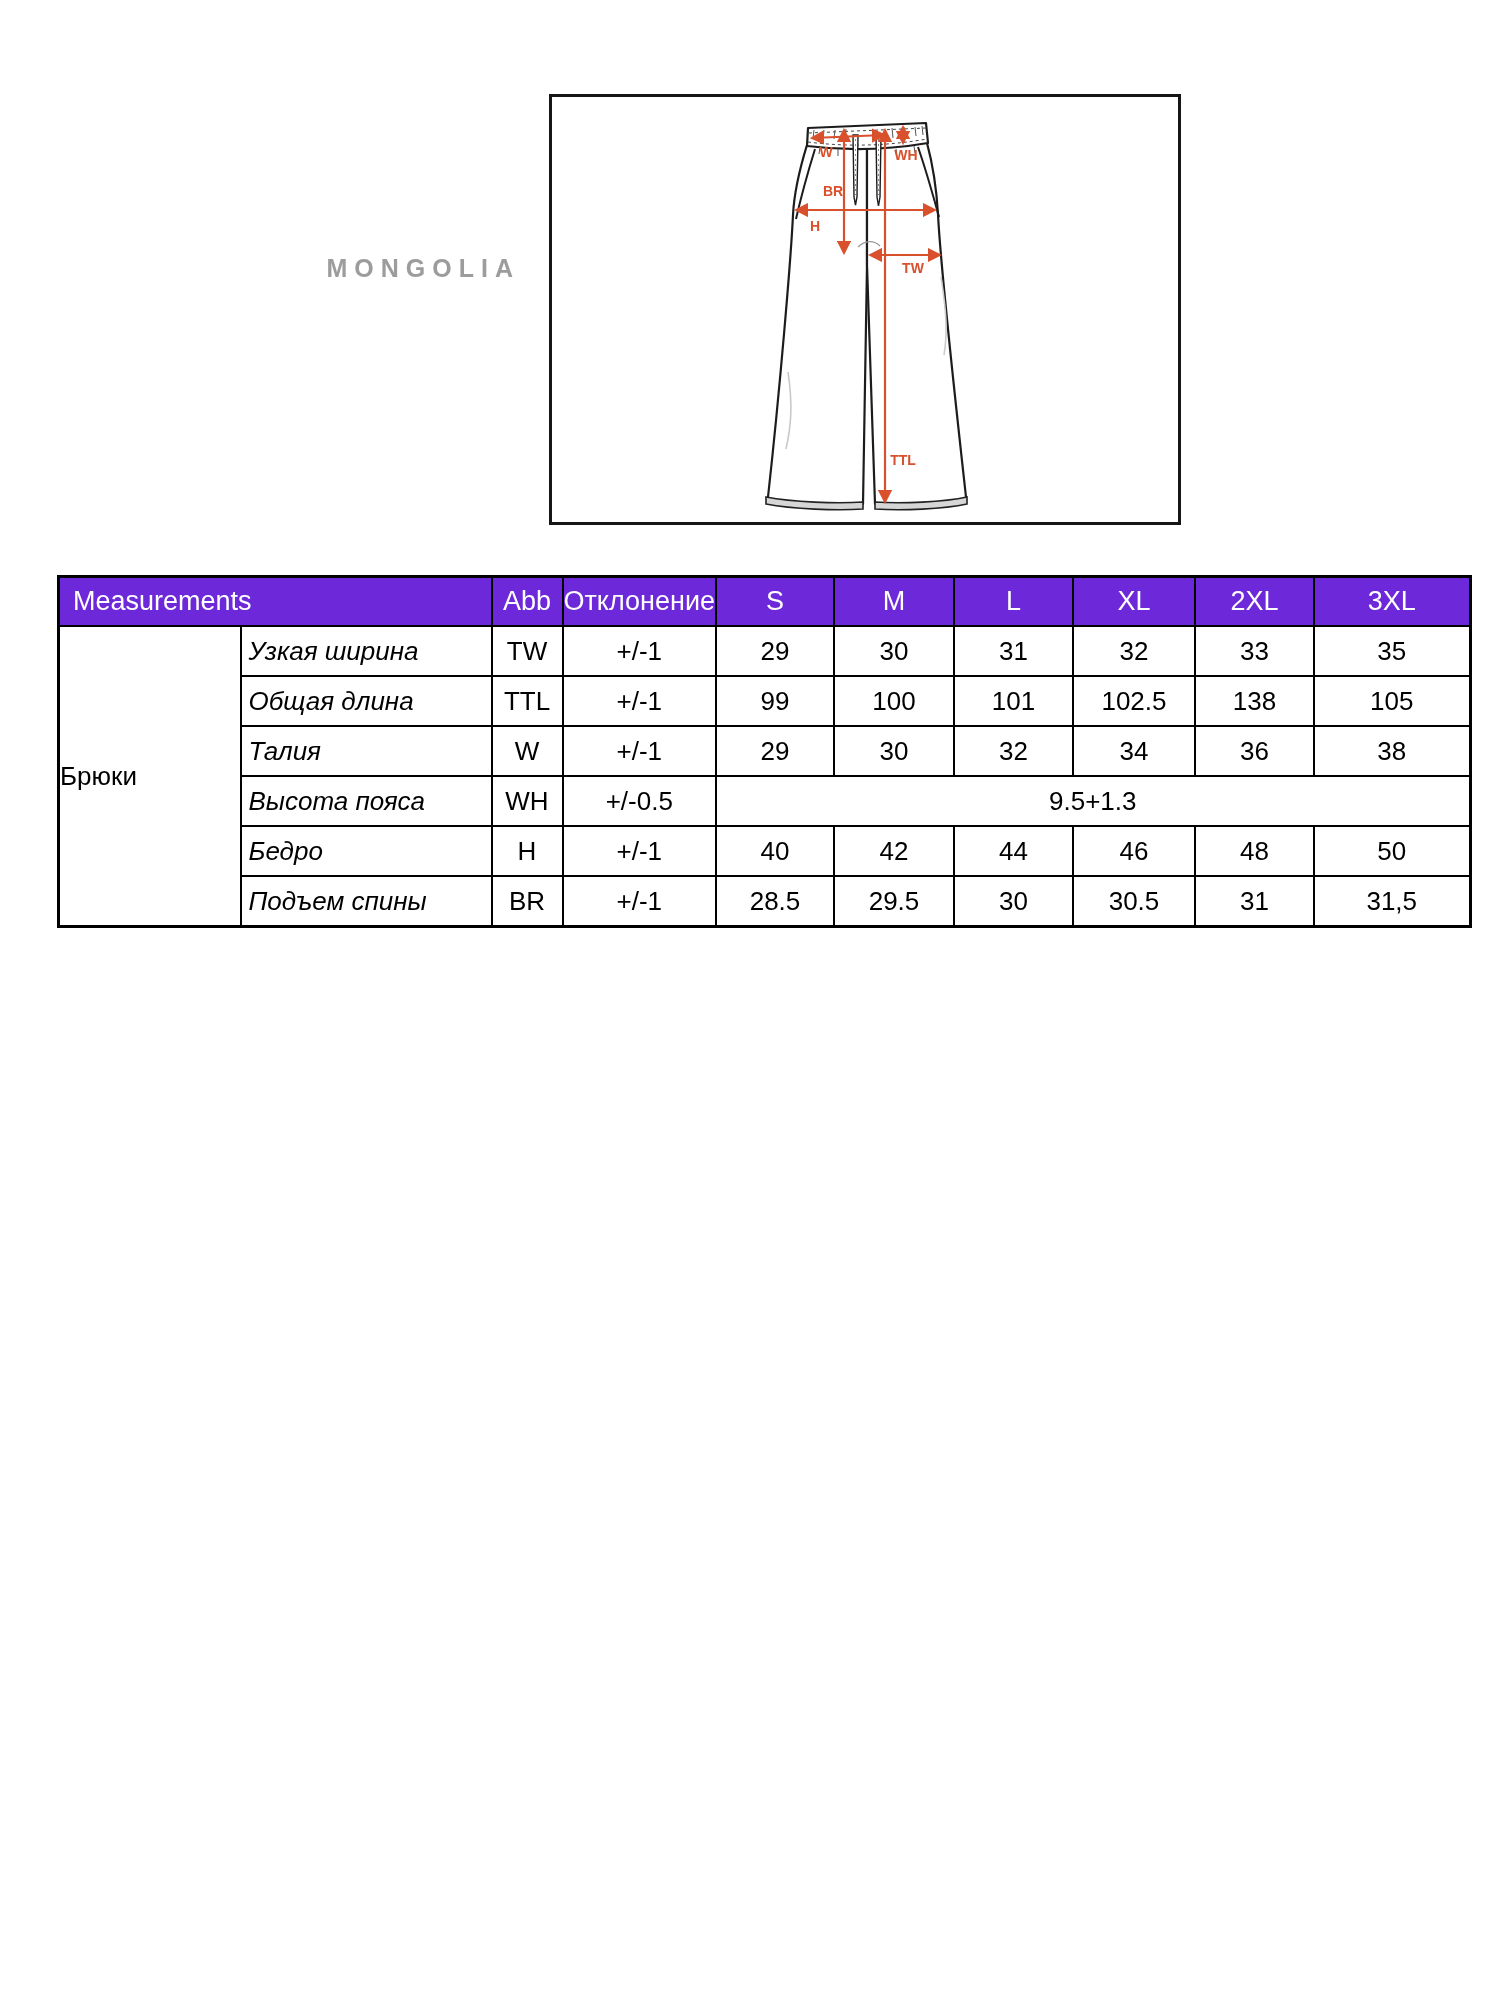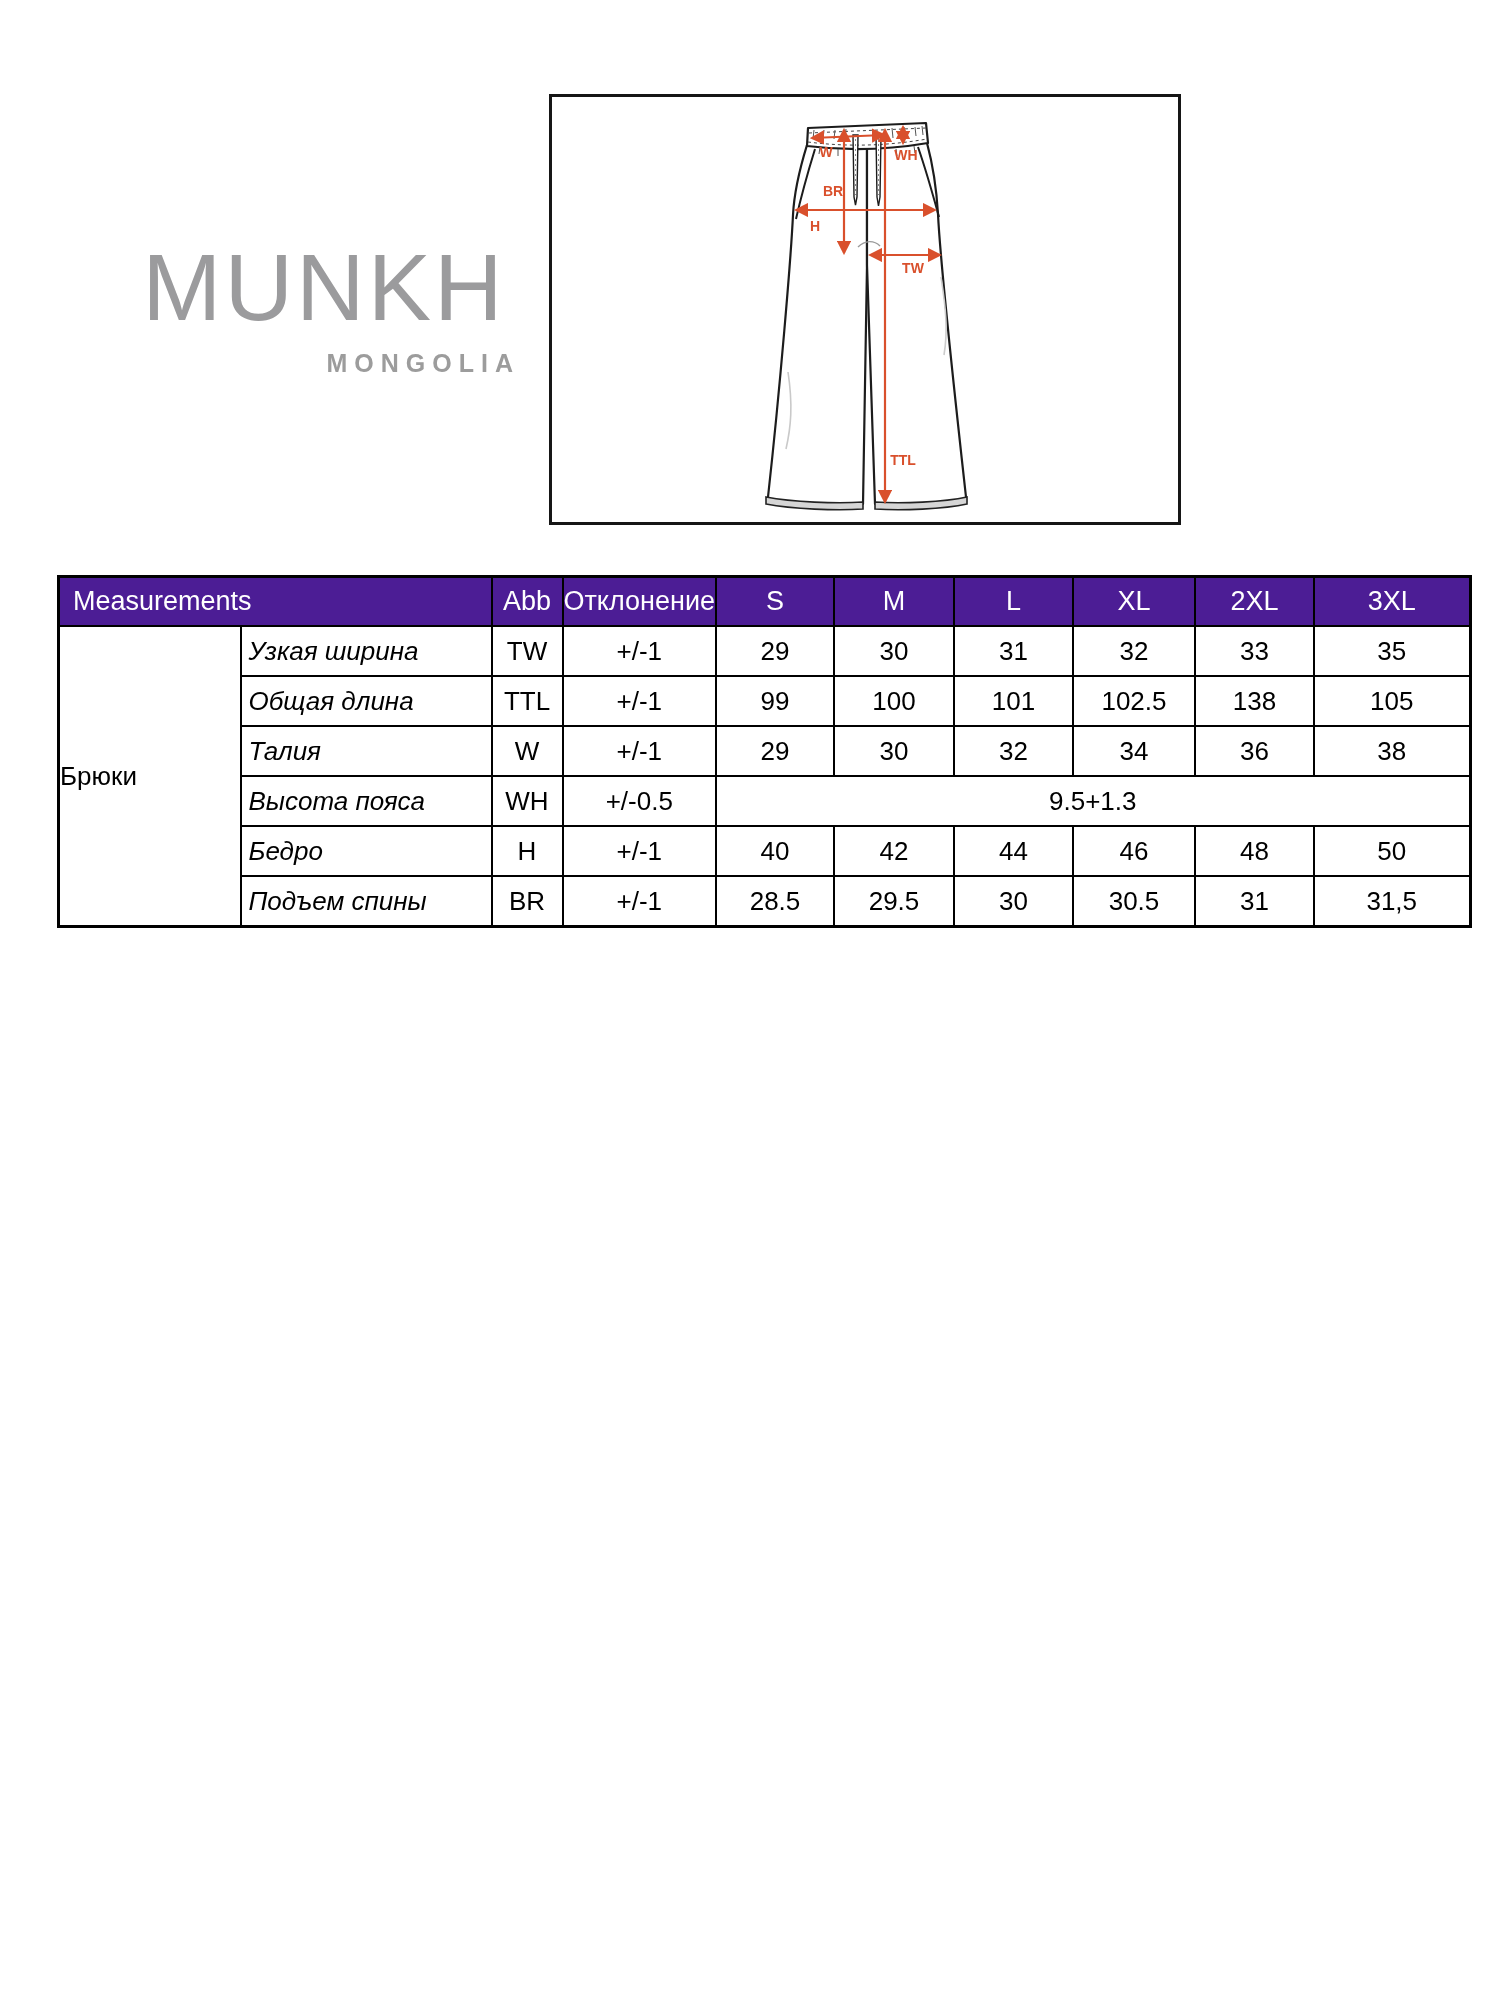--- a/index.html
+++ b/index.html
@@ -14,34 +14,33 @@
   
   .drawing-box{position:absolute;left:549px;top:94px;width:632px;height:431px;
                border:3px solid #161616;box-sizing:border-box;background:#fff;}
   .drawing-box svg{display:block;width:100%;height:100%;}
 
   
   .mtable{position:absolute;left:57px;top:575px;border-collapse:collapse;table-layout:fixed;
           border:3px solid #000;font-size:26px;color:#000;}
   .mtable th,.mtable td{border:2px solid #000;padding:0;height:48px;vertical-align:middle;
           white-space:nowrap;overflow:hidden;}
-  .mtable thead th{background:#4c1d95;color:#fff;font-weight:400;font-size:27px;height:47px;
+  .mtable thead th{background:#6d28d9;color:#fff;font-weight:400;font-size:27px;height:47px;
           border-color:#000;text-align:center;}
   .mtable thead th.h-meas{text-align:left;padding-left:13px;}
   .mtable td.c{text-align:center;}
   .mtable td.name{text-align:left;padding-left:7px;font-style:italic;}
   .mtable td.group{text-align:left;}
 </style>
 </head>
 <body>
 
 <div class="page">
 
   <div class="logo">
-    <div class="logo-main">MUNKH</div>
     <div class="logo-sub">MONGOLIA</div>
   </div>
 
   <div class="drawing-box">
     <svg viewBox="0 0 626 425">
       <defs>
         <marker id="ah" viewBox="0 0 10 10" refX="8.5" refY="5" markerWidth="6.5" markerHeight="6.5" orient="auto-start-reverse">
           <path d="M0,0 L10,5 L0,10 Z" fill="#d9502c"></path>
         </marker>
       </defs>

